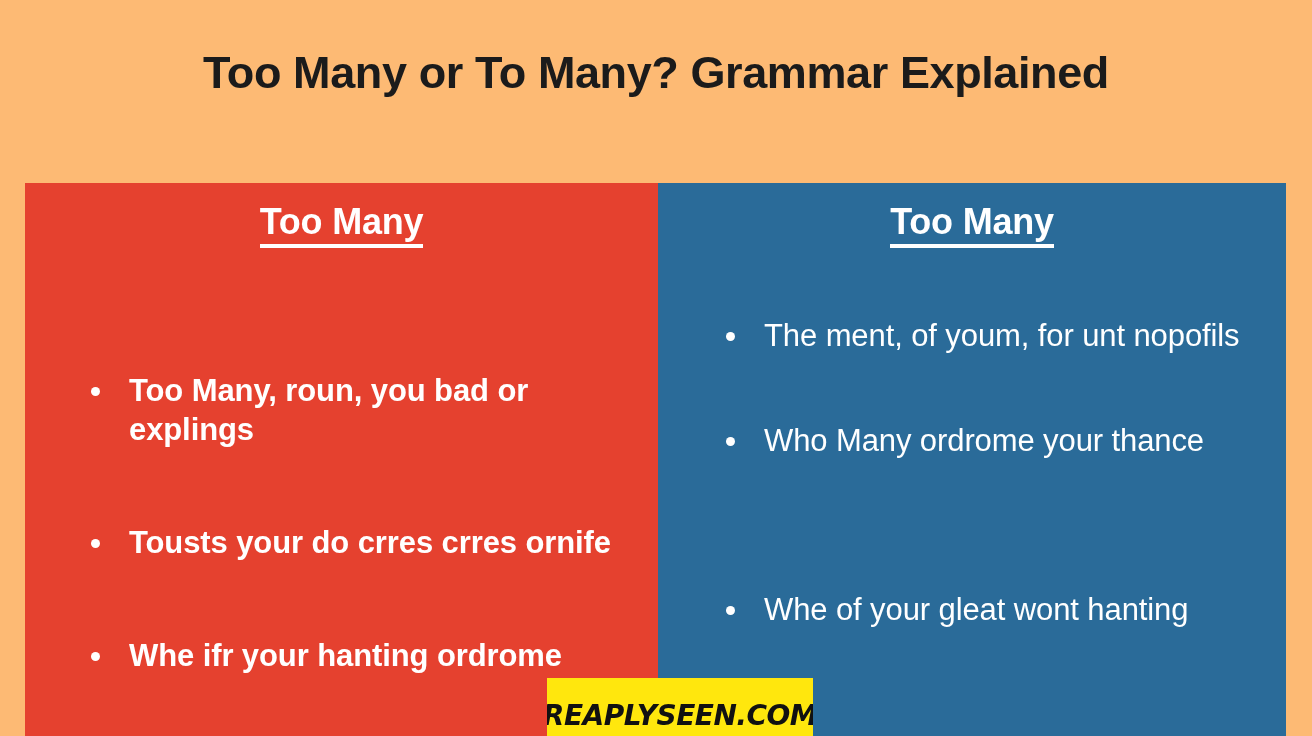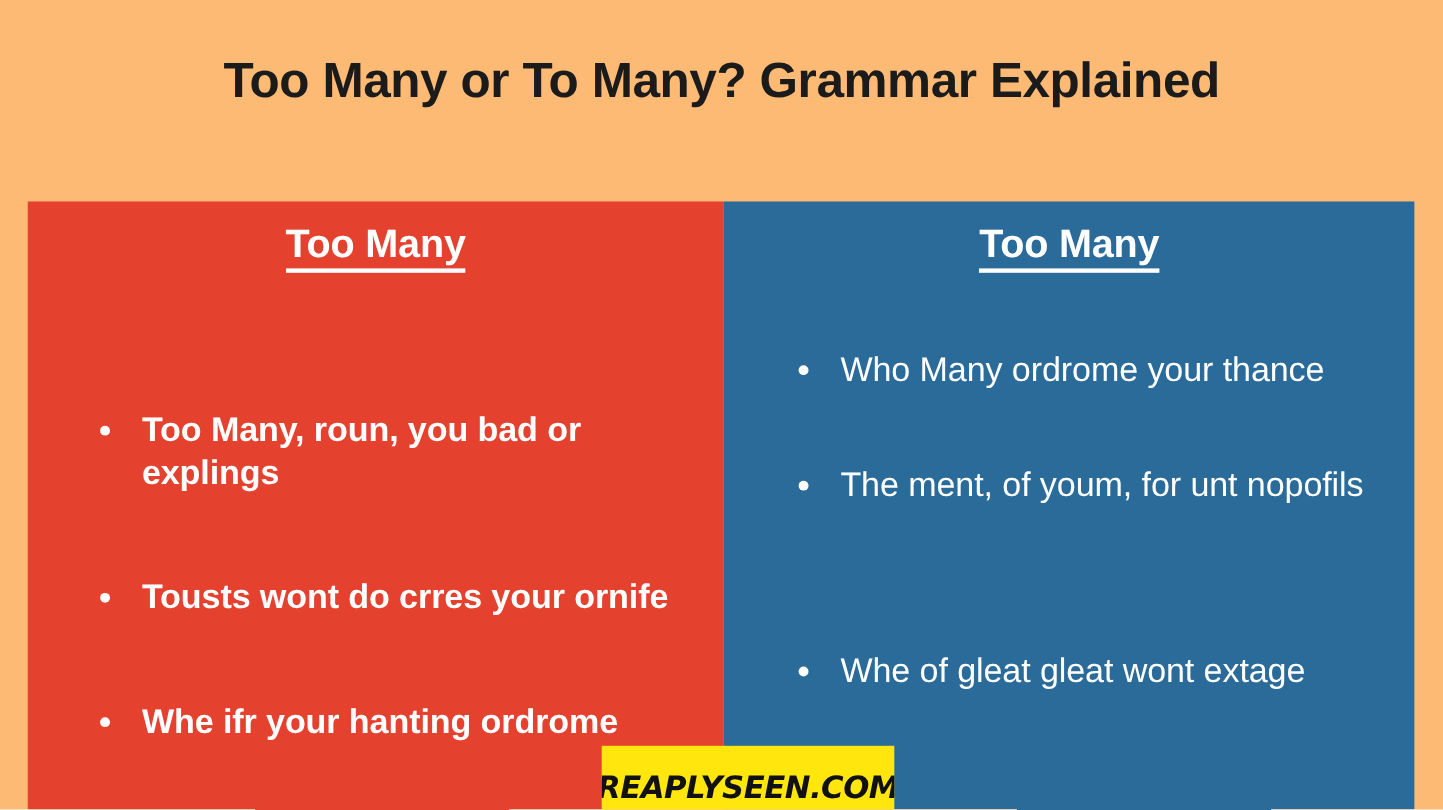--- a/index.html
+++ b/index.html
@@ -157,45 +157,45 @@
       <div class="panel-heading">
         <span>Too Many</span>
       </div>
       <ul class="bullet-list list-left">
         <li class="bullet-item">
           <span class="bullet-dot"></span>
           <span>Too Many, roun, you bad or explings</span>
         </li>
         <li class="bullet-item">
           <span class="bullet-dot"></span>
-          <span>Tousts wont do crres your ornife</span>
+          <span>Tousts your do crres crres ornife</span>
         </li>
         <li class="bullet-item">
           <span class="bullet-dot"></span>
           <span>Whe ifr your hanting ordrome</span>
         </li>
       </ul>
     </div>
 
     <div class="panel panel-right">
       <div class="panel-heading">
         <span>Too Many</span>
       </div>
       <ul class="bullet-list list-right">
         <li class="bullet-item">
           <span class="bullet-dot"></span>
+          <span>The ment, of youm, for unt nopofils</span>
+        </li>
+        <li class="bullet-item">
+          <span class="bullet-dot"></span>
           <span>Who Many ordrome your thance</span>
         </li>
         <li class="bullet-item">
           <span class="bullet-dot"></span>
-          <span>The ment, of youm, for unt nopofils</span>
-        </li>
-        <li class="bullet-item">
-          <span class="bullet-dot"></span>
-          <span>Whe of gleat gleat wont extage</span>
+          <span>Whe of your gleat wont hanting</span>
         </li>
       </ul>
     </div>
 
   </div>
 
   <div class="watermark">
     <span class="watermark-text">REAPLYSEEN.COM</span>
   </div>
 

